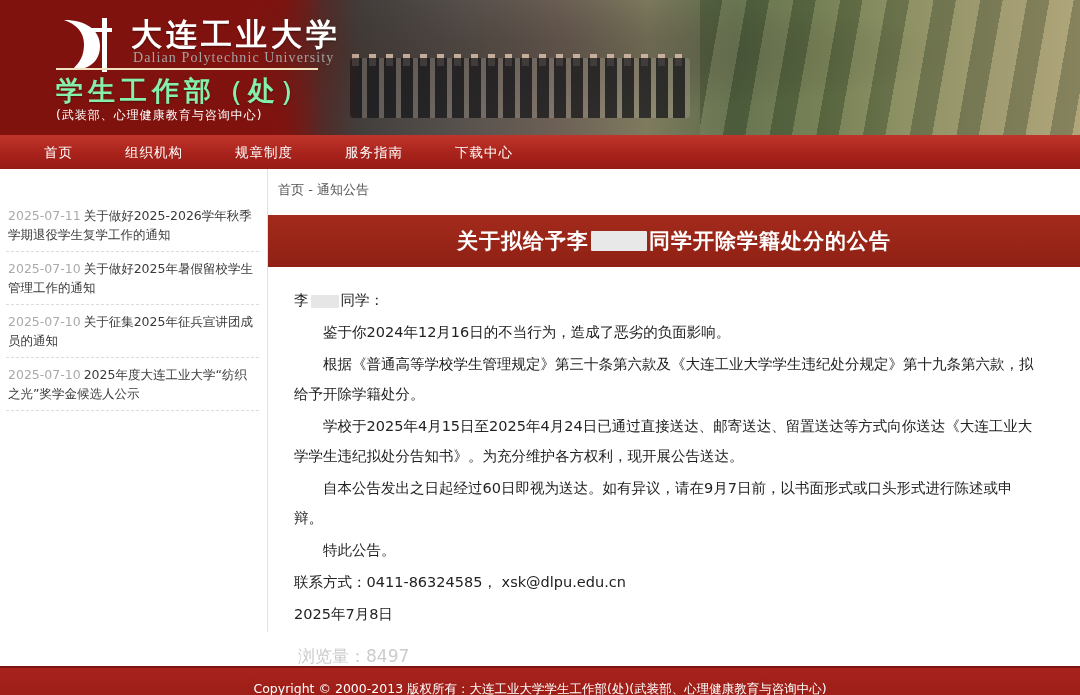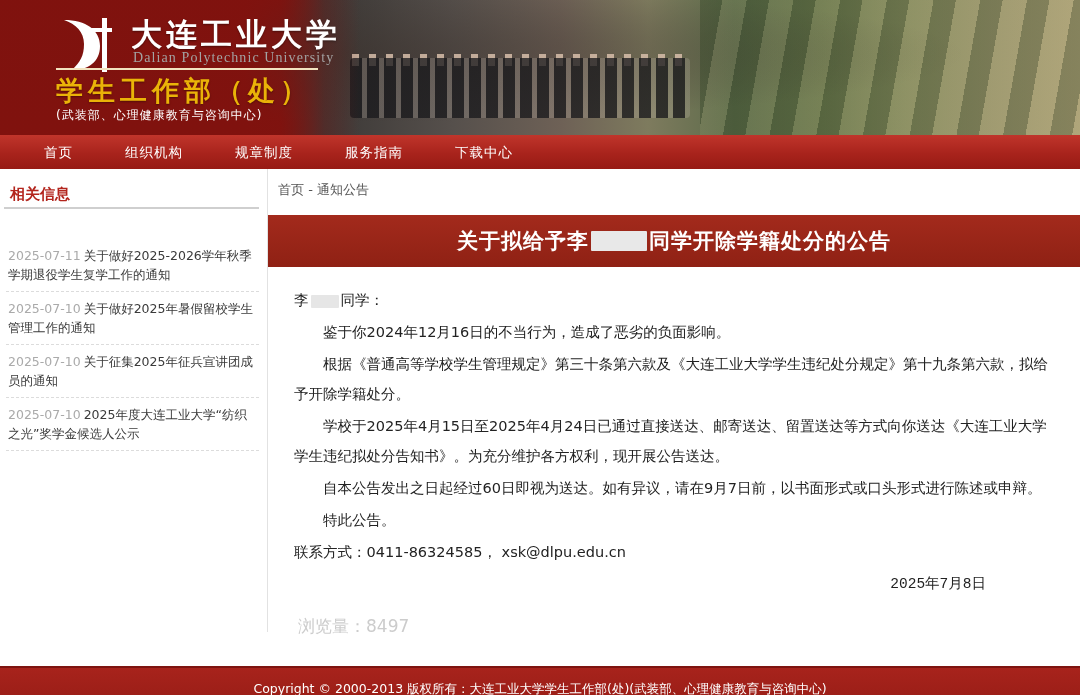--- a/index.html
+++ b/index.html
@@ -107,21 +107,21 @@
     position: absolute;
     left: 56px; top: 68px;
     width: 262px; height: 2px;
     background: #f2e3c0;
   }
   .dept-cn {
     position: absolute;
     left: 56px; top: 73px;
     font-size: 27px;
     letter-spacing: 5px;
-    color: #eab308;
+    color: #86efac;
     font-weight: bold;
     font-family: "DejaVu Sans", sans-serif;
     text-shadow: 0 1px 2px rgba(0,0,0,.35);
   }
   .dept-sub {
     position: absolute;
     left: 56px; top: 107px;
     font-size: 12px;
     letter-spacing: 1px;
     color: #ffffff;
@@ -238,28 +238,27 @@
     background: #e6e6e6;
   }
 
   .article {
     padding: 18px 24px 0 26px;
     font-size: 14.5px;
     line-height: 30px;
     color: #222;
     font-family: "DejaVu Sans", sans-serif;
   }
-  .article p { margin: 0 0 2px 0; }
+  .article p { margin: 0 16px 2px 0; }
   .p-indent { text-indent: 2em; }
   .contact { margin-top: 22px; text-indent: 0; }
   .sign {
     margin-top: 20px;
-    text-align: right;
+    text-align: left;
     padding-right: 70px;
-    font-family: Liberation Mono, monospace;
   }
   .views {
     margin-top: 12px;
     color: #cccccc;
     font-size: 17px;
     padding-left: 4px;
   }
 
   
   .footer-gap {
@@ -315,21 +314,20 @@
     <div class="nav-item">首页</div>
     <div class="nav-item">组织机构</div>
     <div class="nav-item">规章制度</div>
     <div class="nav-item">服务指南</div>
     <div class="nav-item">下载中心</div>
   </div>
 
   <div class="content">
 
     <div class="sidebar">
-      <div class="side-head">相关信息</div>
       <div class="side-list">
         <div class="side-item">
           <span class="date">2025-07-11</span><span class="title">关于做好2025-2026学年秋季学期退役学生复学工作的通知</span>
         </div>
         <div class="side-item">
           <span class="date">2025-07-10</span><span class="title">关于做好2025年暑假留校学生管理工作的通知</span>
         </div>
         <div class="side-item">
           <span class="date">2025-07-10</span><span class="title">关于征集2025年征兵宣讲团成员的通知</span>
         </div>

